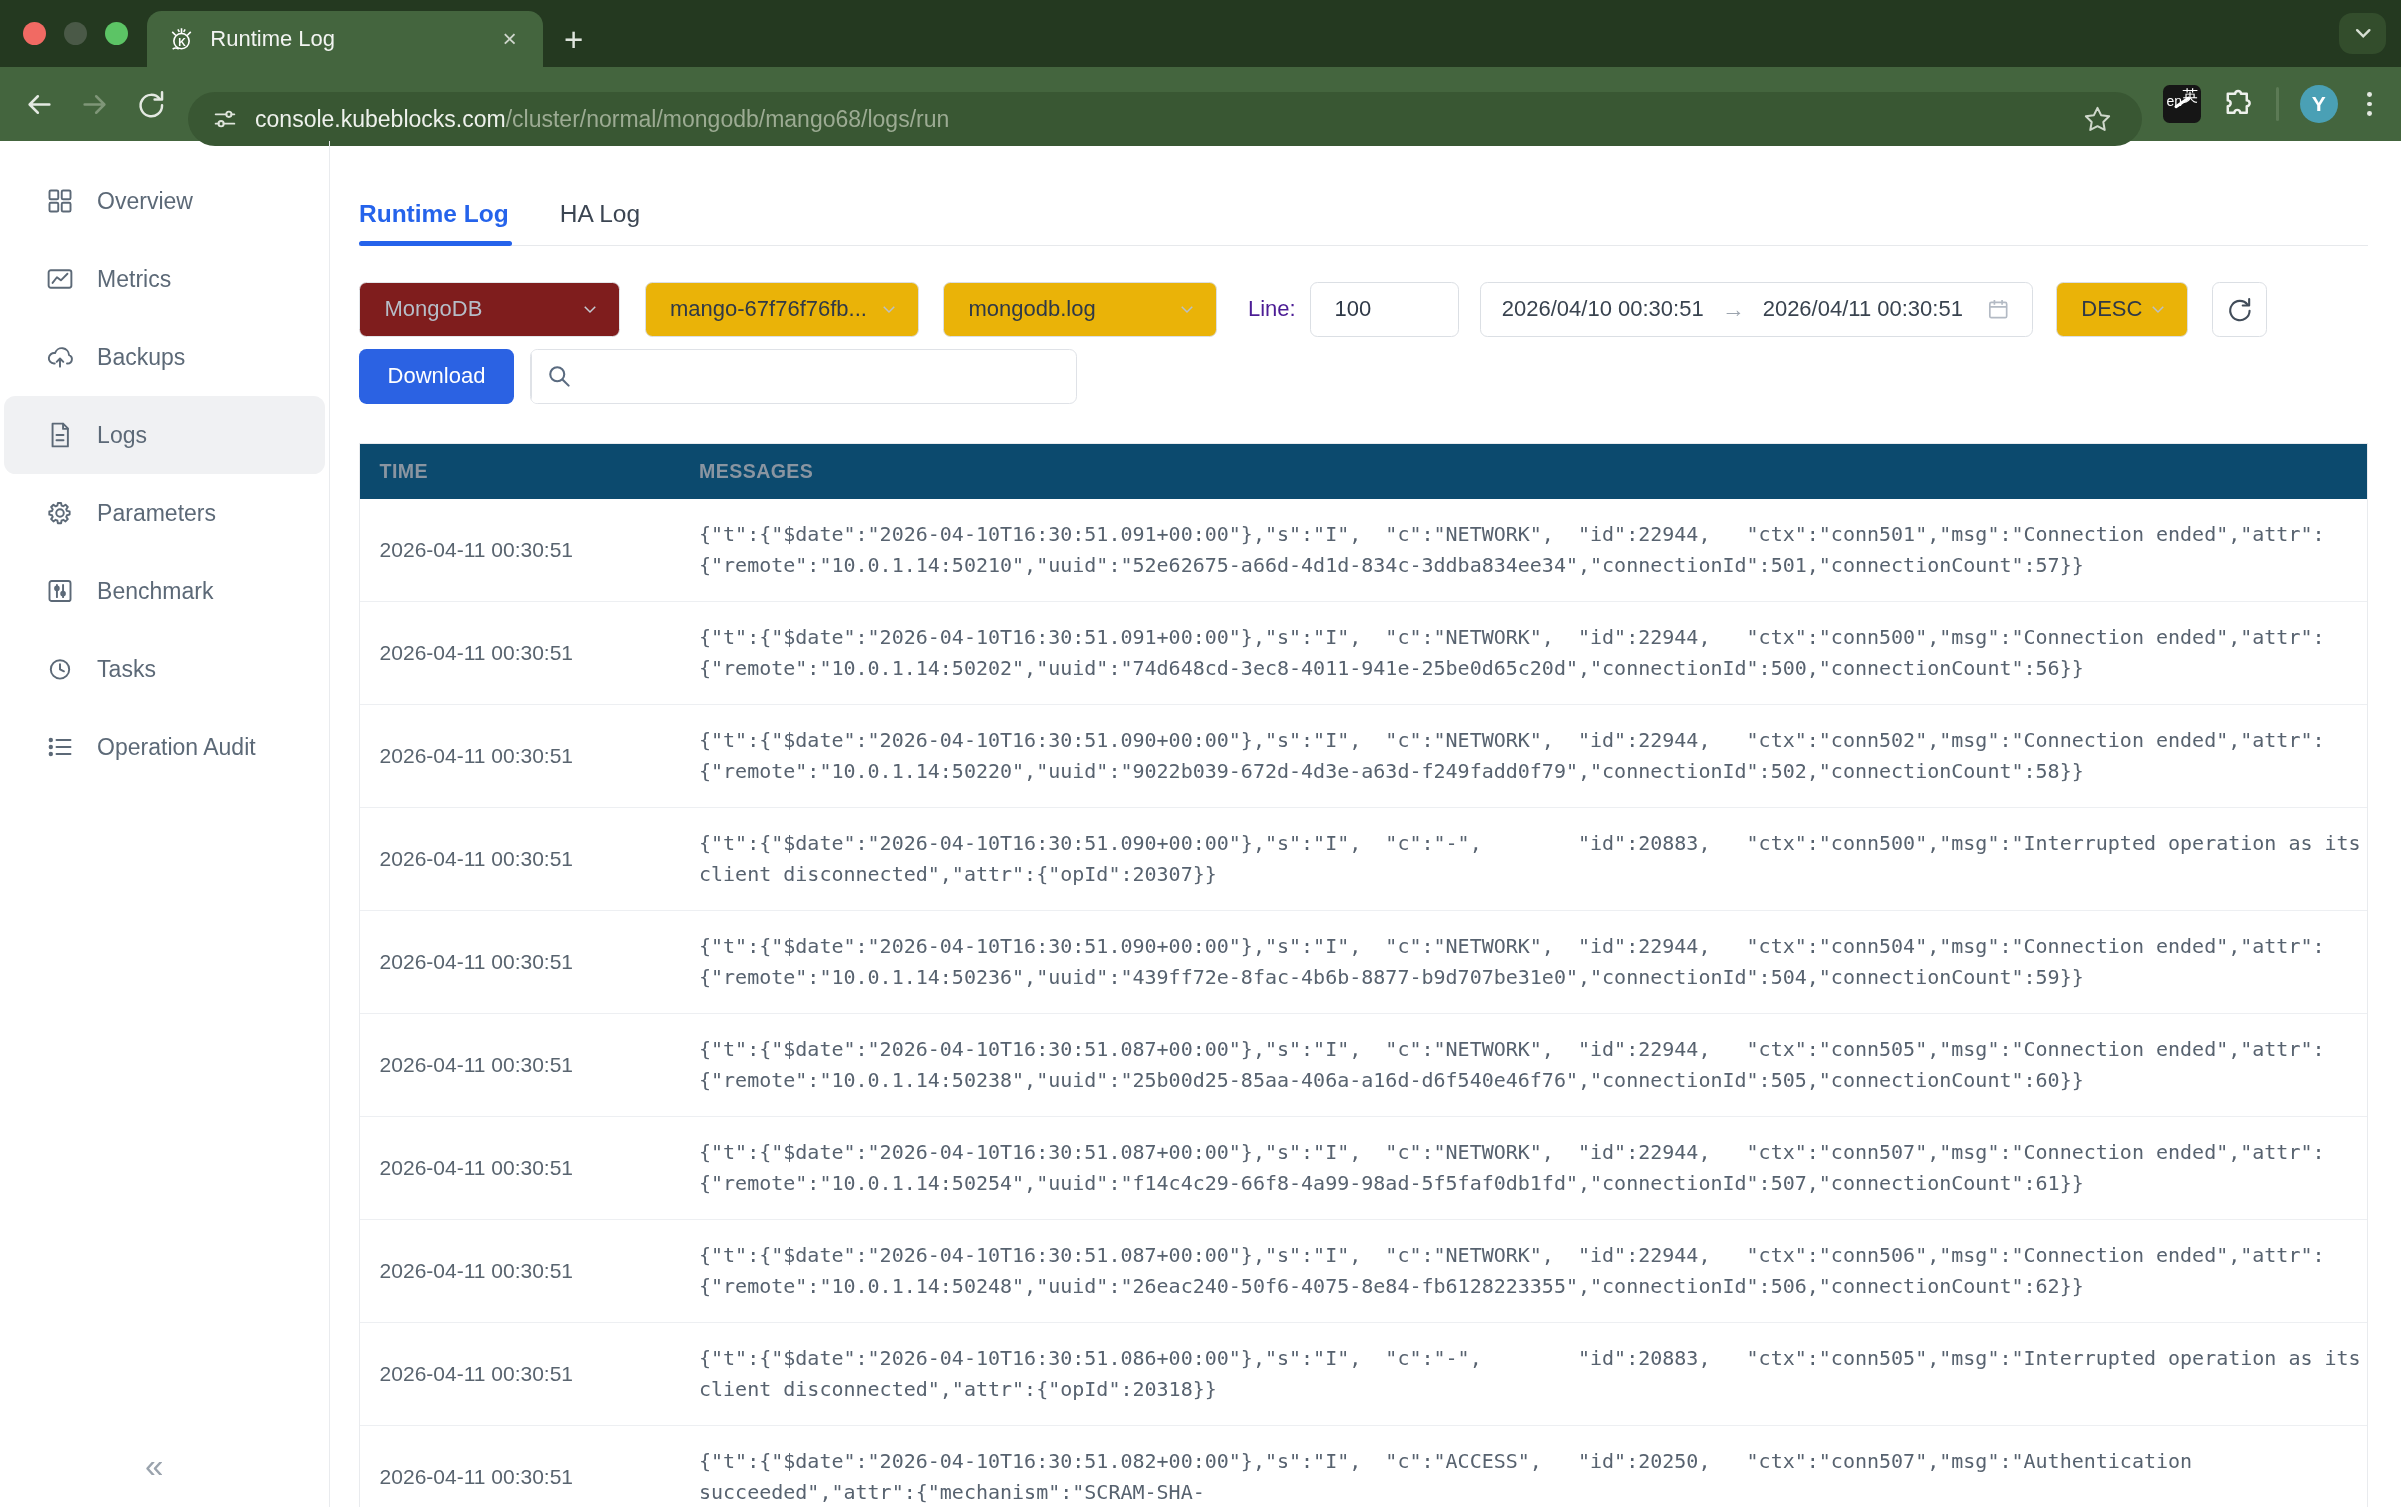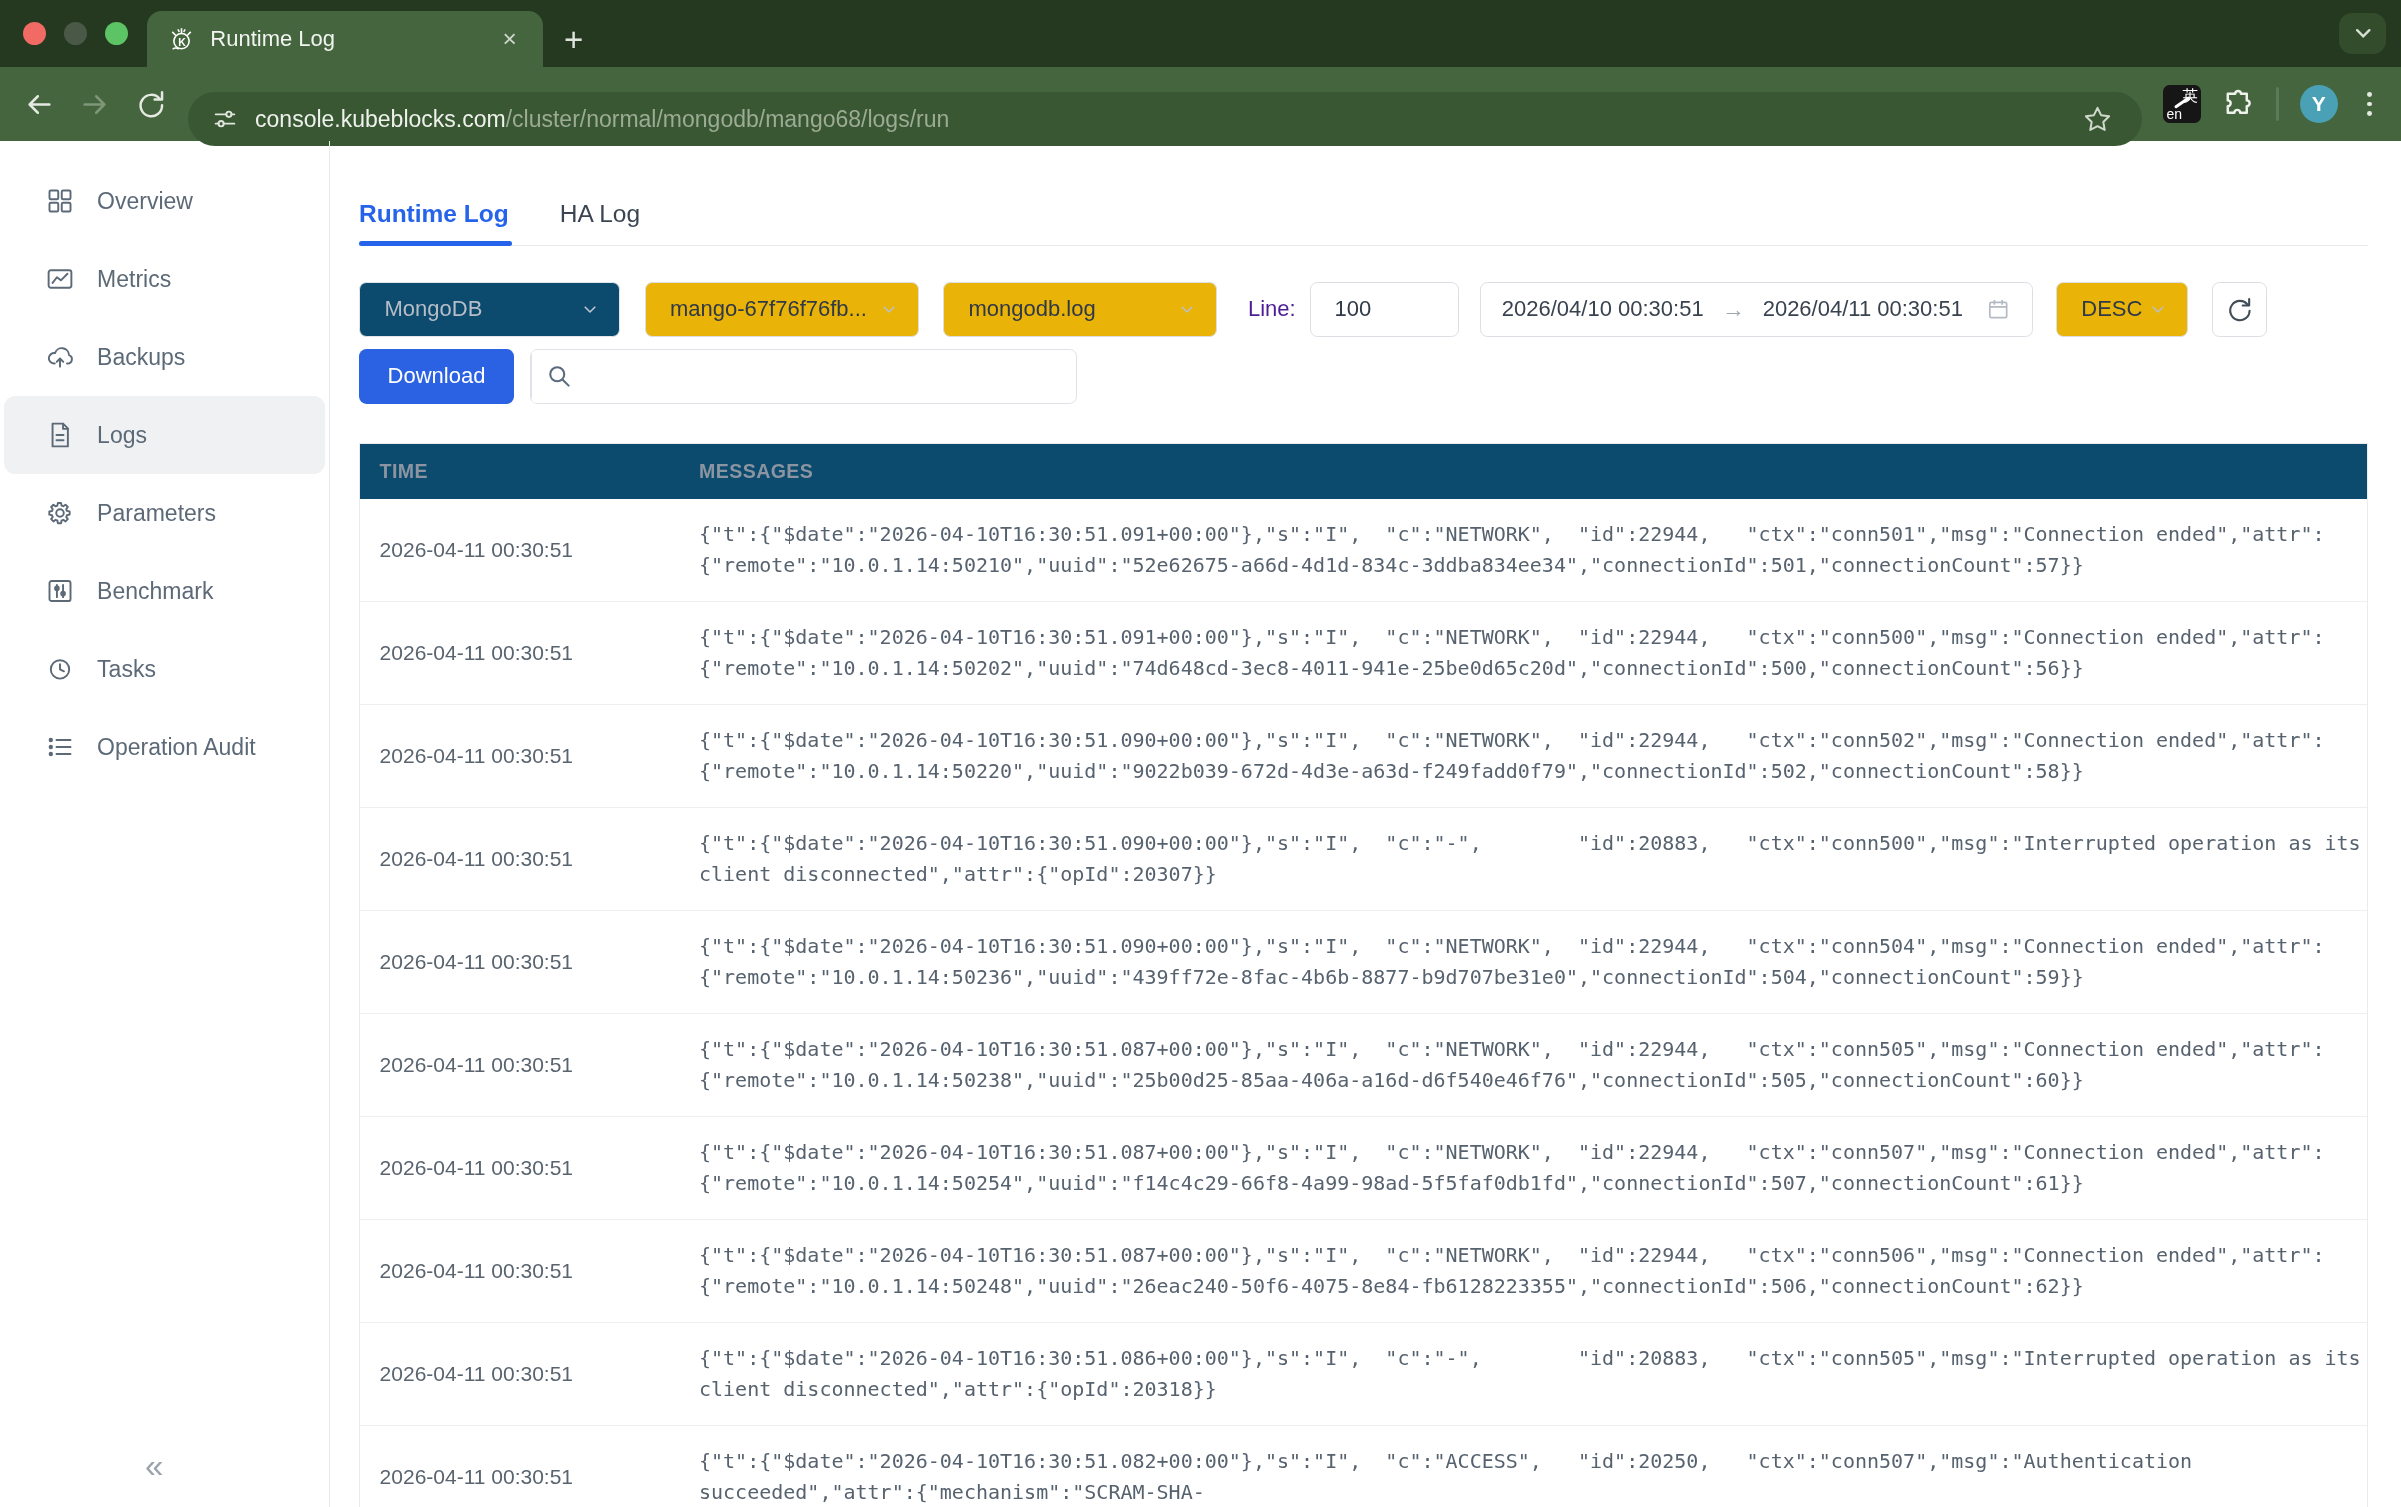--- a/index.html
+++ b/index.html
@@ -30,21 +30,21 @@
   .urlbar { flex:1; height:54px; background:#395733; border-radius:27px; display:flex;
     align-items:center; padding:0 23px; margin-right:21px; overflow:hidden;margin-top:30px; }
   .url-text { font-size:23px; margin-left:16.3px; white-space:nowrap; }
   .url-domain { color:#eef1ec; }
   .url-path { color:#9cab93; }
   .urlbar .spacer { flex:1; }
   .star-ic { margin-right:6.5px; }
   .tb-right { display:flex; align-items:center; gap:21px; }
   .ext-translate { width:38px; height:38px; background:#161616; border-radius:6.5px; position:relative; }
   .ext-translate .zh { position:absolute; top:0.8px; right:3.3px; color:#fff; font-size:15.5px; }
-  .ext-translate .en { position:absolute; bottom:1px; left:3.3px; color:#fff; font-size:14px; }
+  .ext-translate .en { position:absolute; bottom:14px; left:3.3px; color:#fff; font-size:14px; }
   .ext-translate .pen { position:absolute; width:18px; height:2.5px; background:#fff; transform:rotate(-35deg); top:16.3px; left:9.8px; border-radius:1.6px; }
   .tb-sep { width:2.5px; height:34px; background:#5c7a55; border-radius:1.6px; }
   .avatar { width:38px; height:38px; border-radius:50%; background:#4aa0b5; color:#fff;
     font-size:21px; font-weight:bold; display:flex; align-items:center; justify-content:center; }
   .kebab { display:flex; flex-direction:column; gap:4.9px; padding:3.3px 8.2px; }
   .kebab i { width:4.9px; height:4.9px; background:#e4e9e2; border-radius:50%; }
 
   
   .page { display:flex; height:1367px; }
   aside { width:330px; flex:0 0 auto; border-right:1.6px solid #e9ebee; position:relative; padding-top:21px; }
@@ -59,21 +59,21 @@
   .tabs-row { padding-top:56px; display:flex; gap:51px; border-bottom:1.6px solid #e7e9ec; position:relative; }
   .m-tab { font-size:24.5px; line-height:33px; padding-bottom:14.7px; color:#3b4552; position:relative; }
   .m-tab.active { color:#2563eb; font-weight:bold; }
   .m-tab.active::after { content:""; position:absolute; left:0; right:-3.3px; bottom:-1.6px; height:4.9px;
     background:#2563eb; border-radius:2.5px; }
 
   .filters1 { margin-top:36px; display:flex; align-items:center; }
   .sel { height:55px; border:1.6px solid #dbdfe4; border-radius:7.4px; background:#eab308;
     display:flex; align-items:center; justify-content:space-between; padding:0 19.6px 0 24.5px; }
   .sel .val { font-size:22px; color:#2f3947; }
-  .sel.disabled { background:#0c4a6e; border-color:#e3e6ea; }
+  .sel.disabled { background:#7f1d1d; border-color:#e3e6ea; }
   .sel.disabled .val { color:#b6bdc7; }
   .w-engine { width:261px; margin-right:24.5px; }
   .w-pod { width:274px; margin-right:24.5px; }
   .w-file { width:274px; margin-right:31px; }
   .line-lbl { font-size:22px; color:#4c1d95; margin-right:14.7px; }
   .line-input { width:149px; height:55px; border:1.6px solid #dbdfe4; border-radius:7.4px;
     font-size:22px; color:#2f3947; padding:0 23px; margin-right:20.4px; outline:none; }
   .daterange { width:553px; height:55px; border:1.6px solid #dbdfe4; border-radius:7.4px;
     display:flex; align-items:center; padding:0 21px; margin-right:23px; }
   .daterange .dt { font-size:22px; color:#39434f; white-space:nowrap; }

